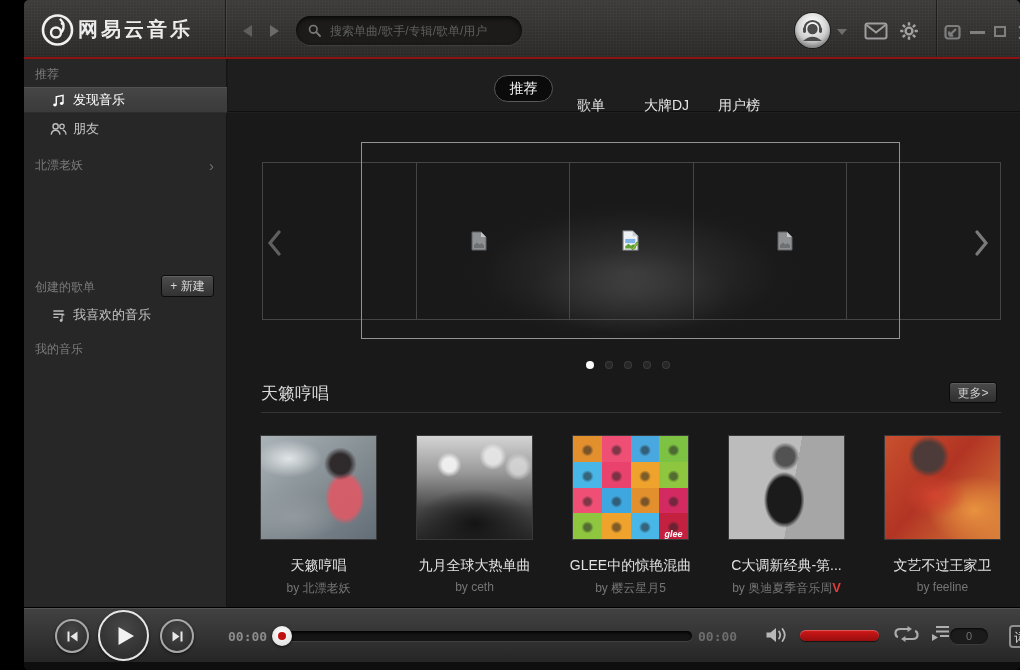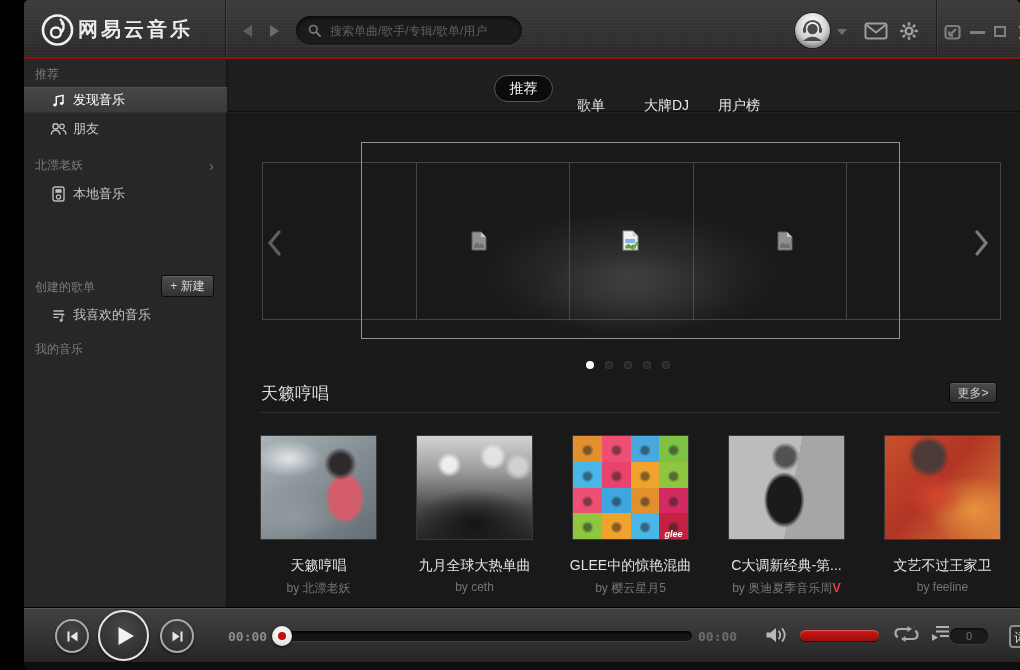--- a/index.html
+++ b/index.html
@@ -188,30 +188,20 @@
           <ellipse cx="4.2" cy="12.8" rx="1.9" ry="1.5" fill="#ffffff"></ellipse>
           <ellipse cx="11.4" cy="11.2" rx="1.9" ry="1.5" fill="#ffffff"></ellipse>
         </svg>
     </span>
     <span>发现音乐</span>
   </div>
 
   <div class="abs side-header" style="top:157px">北漂老妖</div>
   <div class="abs side-chevron">›</div>
 
-  <div class="abs side-item" style="top:181px">
-    <span class="ic">
-      <svg width="13" height="16" viewBox="0 0 13 16">
-          <rect x="1" y="1" width="11" height="14" rx="2" fill="none" stroke="#bdbdbd" stroke-width="1.4"></rect>
-          <rect x="3.4" y="3.2" width="6.2" height="3.6" fill="#bdbdbd"></rect>
-          <circle cx="6.5" cy="11" r="2.1" fill="none" stroke="#bdbdbd" stroke-width="1.3"></circle>
-        </svg>
-    </span>
-    <span>本地音乐</span>
-  </div>
 
 
 
   <div class="abs side-header" style="top:279px">创建的歌单</div>
   <div class="abs new-btn">+ 新建</div>
 
   <div class="abs side-item" style="top:302px">
     <span class="ic">
       <svg width="15" height="15" viewBox="0 0 16 16">
           <path d="M2.5 3.2h11 M2.5 6.6h11 M2.5 10h5.5" stroke="#bdbdbd" stroke-width="1.5"></path>

